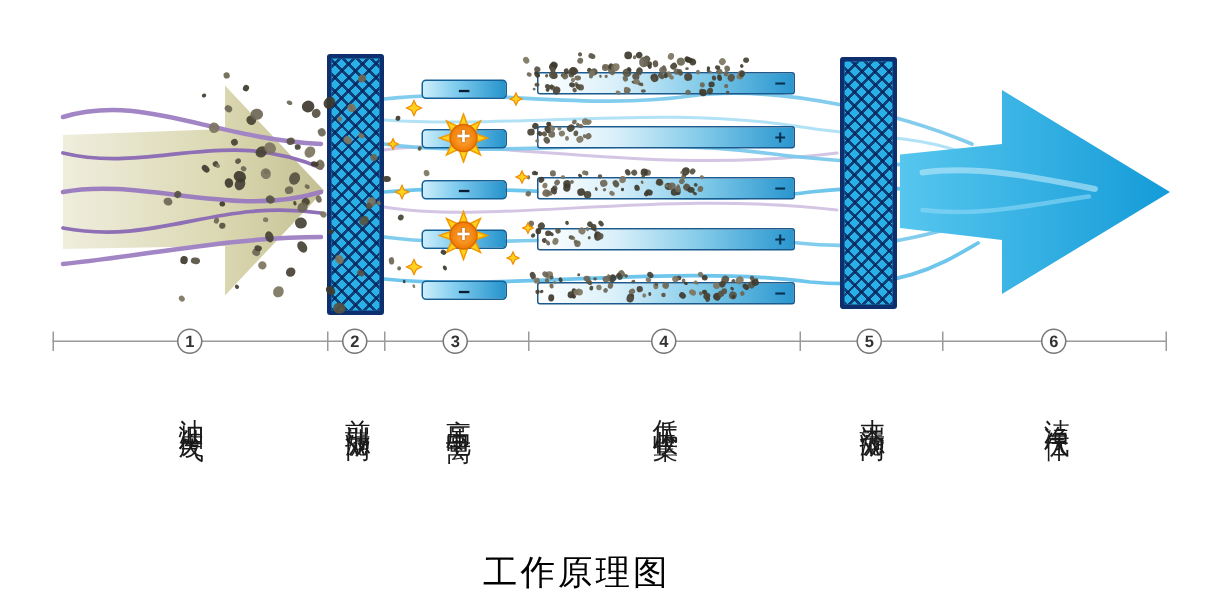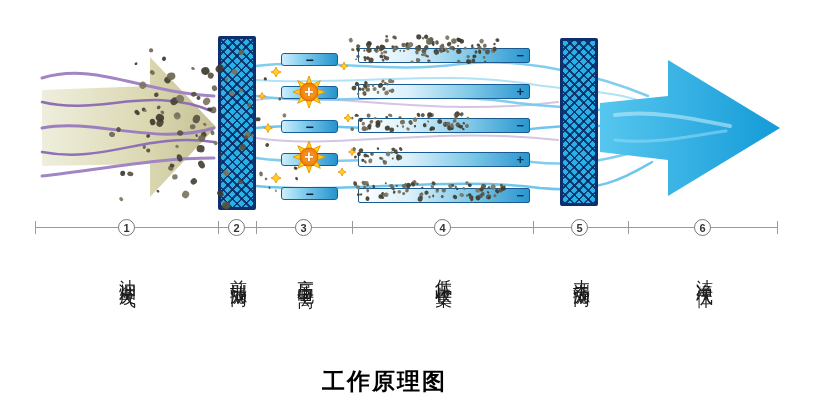--- a/index.html
+++ b/index.html
@@ -51,21 +51,21 @@
     position:absolute;top:219px;width:17px;height:17px;border-radius:50%;z-index:6;
     background:#ffffff;border:1px solid #777;color:#333;font-size:11px;font-weight:bold;
     display:flex;align-items:center;justify-content:center;box-sizing:border-box;
   }
   .stage-label{
     position:absolute;top:266px;z-index:6;writing-mode:vertical-rl;text-orientation:upright;
     font-size:17px;font-weight:500;letter-spacing:4px;color:#1a1a1a;
   }
   .title{
     position:absolute;left:322px;top:366px;z-index:6;
-    font-size:23px;font-weight:bold;letter-spacing:2px;color:#000;
+    font-size:23px;font-weight:normal;letter-spacing:2px;color:#000;
   }
 </style>
 </head>
 <body>
 
 <div class="canvas">
 
   <svg id="flow-svg" width="813" height="406" viewBox="0 0 813 406">
     <defs>
       <linearGradient id="beigeGrad" x1="0" y1="0" x2="1" y2="0">

